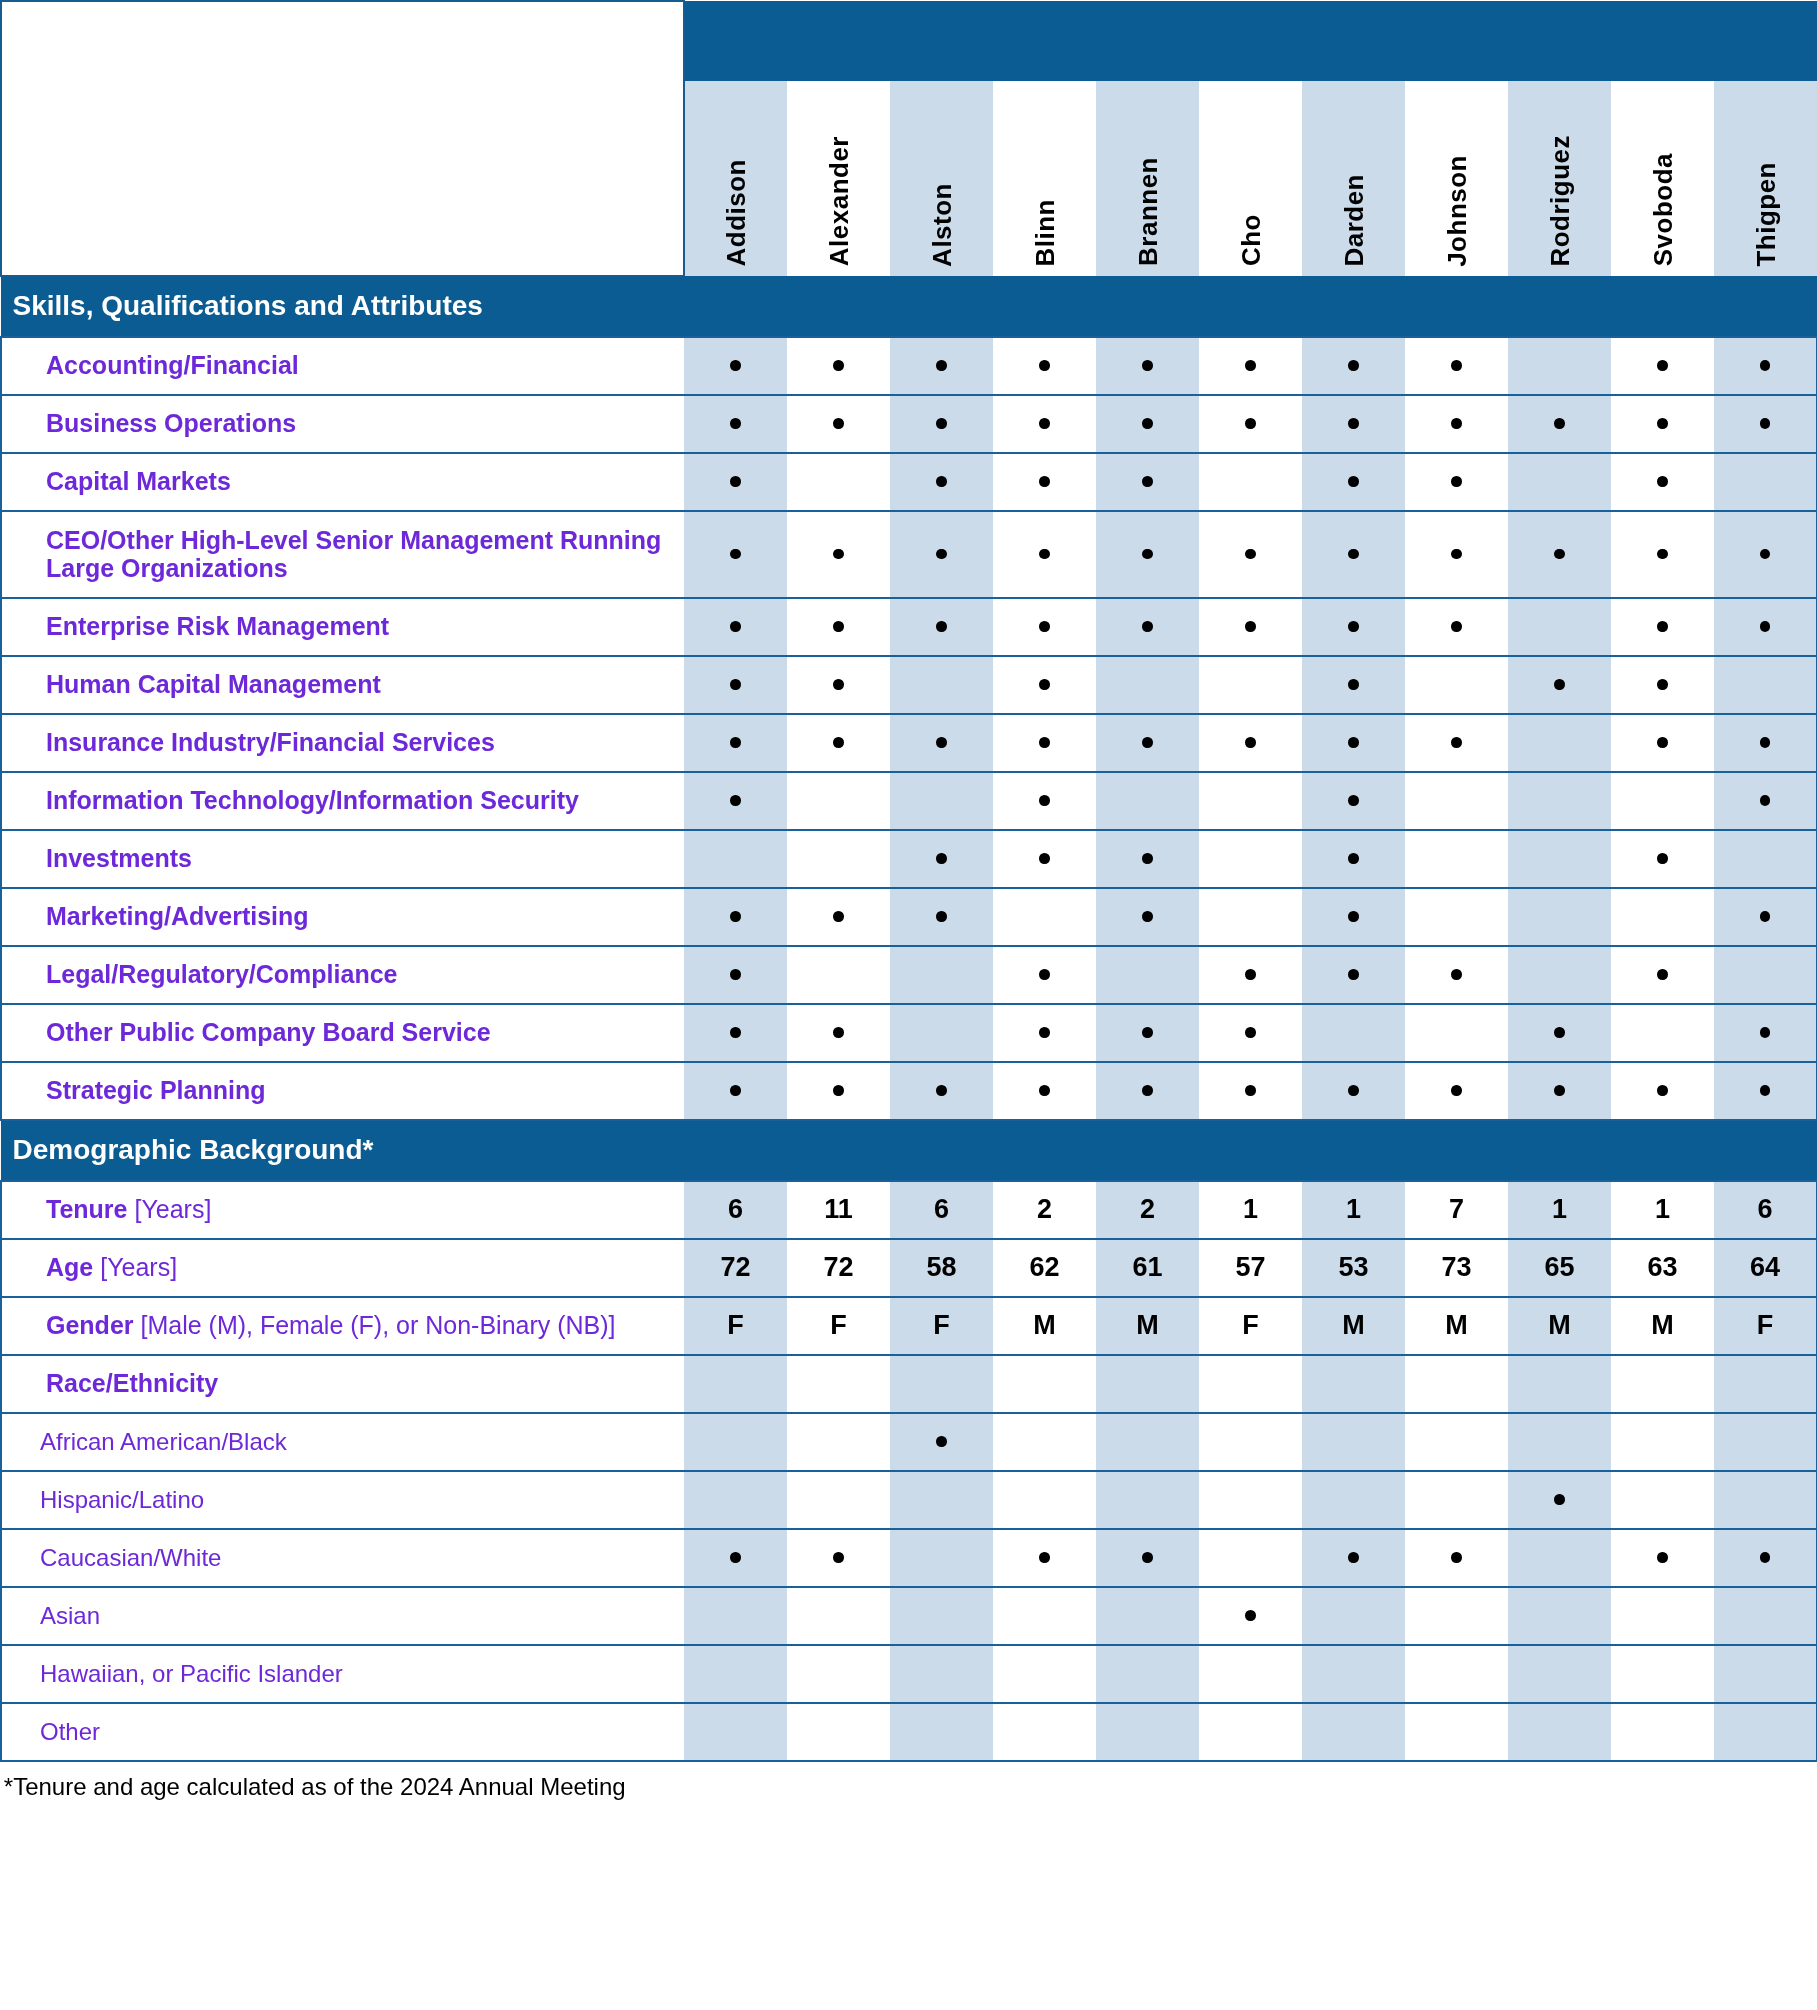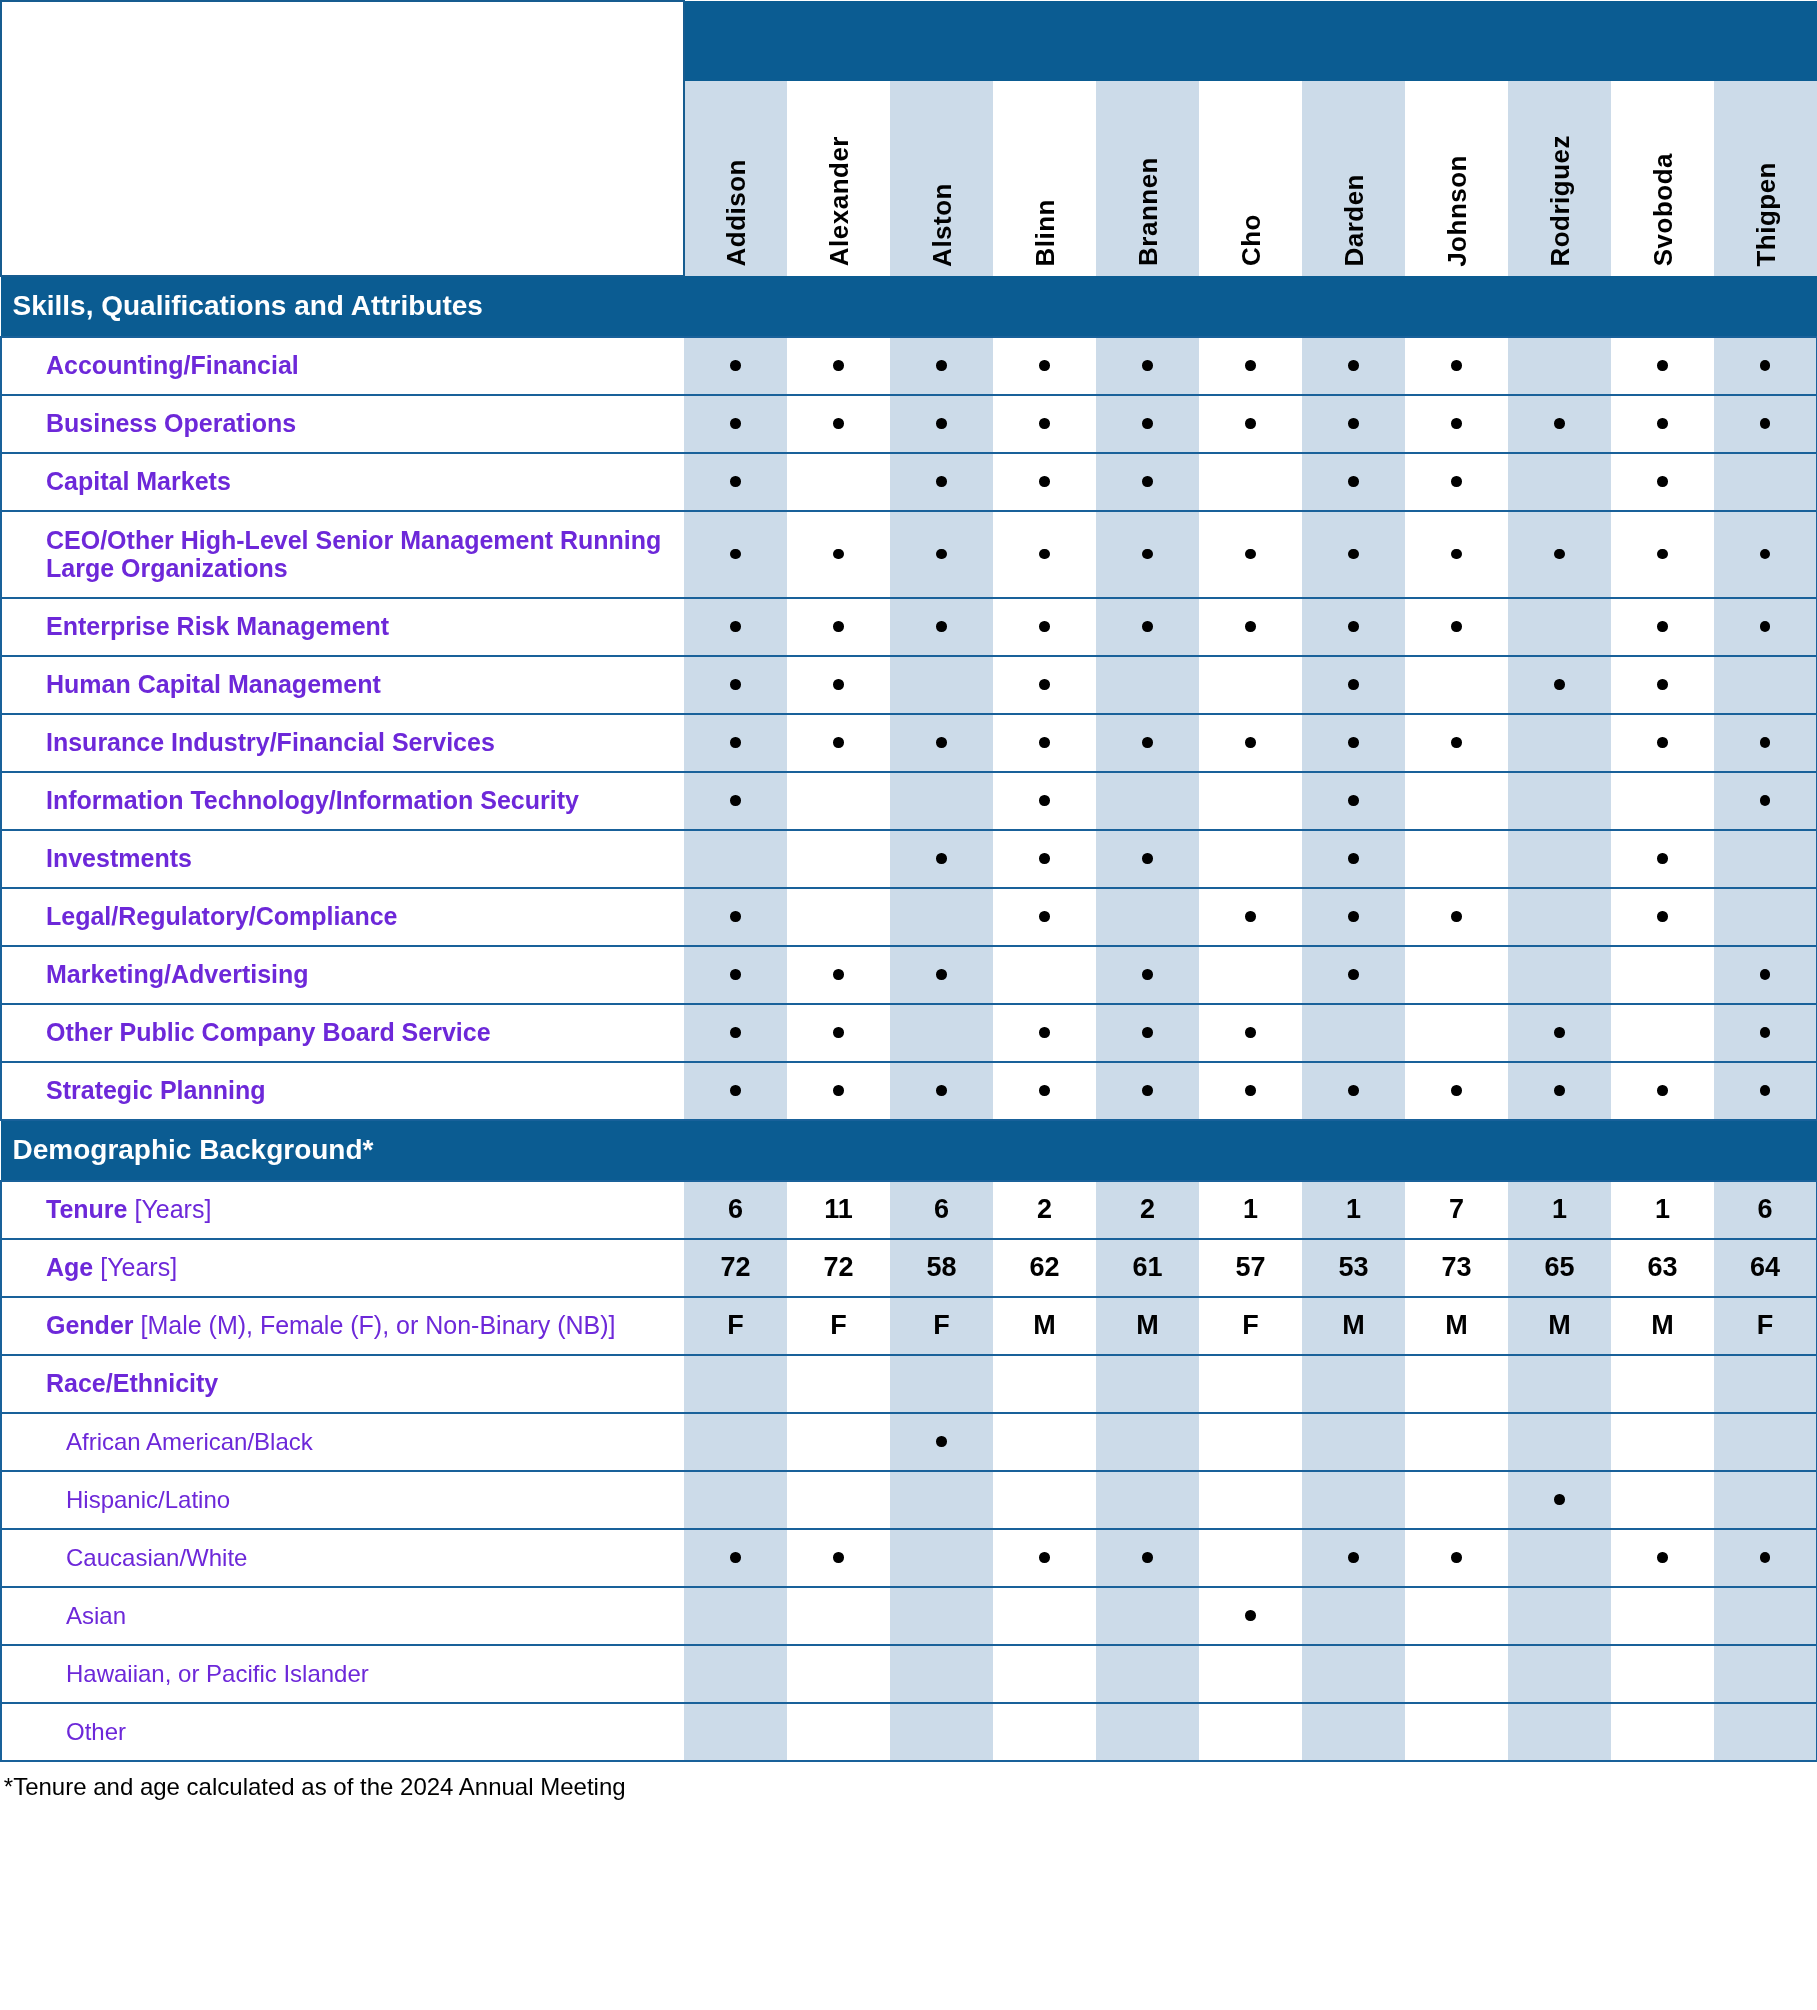--- a/index.html
+++ b/index.html
@@ -92,21 +92,21 @@
     border-top: 2.9px solid #19619a;
     border-bottom: 2.9px solid #19619a;
     border-left: 2.9px solid #19619a;
     background: #ffffff;
     line-height: 1.15;
   }
   td.rowlabel .sub {
     font-weight: normal;
   }
   td.rowlabel.indent2 {
-    padding-left: 64px;
+    padding-left: 38px;
     font-weight: normal;
     font-size: 24px;
     border-radius: 28px;
   }
   td.rowlabel.headerlabel {
     font-weight: bold;
   }
   td.cell {
     text-align: center;
     vertical-align: middle;
@@ -361,46 +361,46 @@
           <td class="cell"><span class="dot"></span></td>
           <td class="cell alt"><span class="dot"></span></td>
           <td class="cell"></td>
           <td class="cell alt"><span class="dot"></span></td>
           <td class="cell"></td>
           <td class="cell alt"></td>
           <td class="cell"><span class="dot"></span></td>
           <td class="cell alt last"></td>
         </tr>
         <tr class="data-row">
+          <td class="rowlabel">Marketing/Advertising</td>
+          <td class="cell alt"><span class="dot"></span></td>
+          <td class="cell"><span class="dot"></span></td>
+          <td class="cell alt"><span class="dot"></span></td>
+          <td class="cell"></td>
+          <td class="cell alt"><span class="dot"></span></td>
+          <td class="cell"></td>
+          <td class="cell alt"><span class="dot"></span></td>
+          <td class="cell"></td>
+          <td class="cell alt"></td>
+          <td class="cell"></td>
+          <td class="cell alt last"><span class="dot"></span></td>
+        </tr>
+        <tr class="data-row">
           <td class="rowlabel">Legal/Regulatory/Compliance</td>
           <td class="cell alt"><span class="dot"></span></td>
           <td class="cell"></td>
           <td class="cell alt"></td>
           <td class="cell"><span class="dot"></span></td>
           <td class="cell alt"></td>
           <td class="cell"><span class="dot"></span></td>
           <td class="cell alt"><span class="dot"></span></td>
           <td class="cell"><span class="dot"></span></td>
           <td class="cell alt"></td>
           <td class="cell"><span class="dot"></span></td>
           <td class="cell alt last"></td>
-        </tr>
-        <tr class="data-row">
-          <td class="rowlabel">Marketing/Advertising</td>
-          <td class="cell alt"><span class="dot"></span></td>
-          <td class="cell"><span class="dot"></span></td>
-          <td class="cell alt"><span class="dot"></span></td>
-          <td class="cell"></td>
-          <td class="cell alt"><span class="dot"></span></td>
-          <td class="cell"></td>
-          <td class="cell alt"><span class="dot"></span></td>
-          <td class="cell"></td>
-          <td class="cell alt"></td>
-          <td class="cell"></td>
-          <td class="cell alt last"><span class="dot"></span></td>
         </tr>
         <tr class="data-row">
           <td class="rowlabel">Other Public Company Board Service</td>
           <td class="cell alt"><span class="dot"></span></td>
           <td class="cell"><span class="dot"></span></td>
           <td class="cell alt"></td>
           <td class="cell"><span class="dot"></span></td>
           <td class="cell alt"><span class="dot"></span></td>
           <td class="cell"><span class="dot"></span></td>
           <td class="cell alt"></td>

